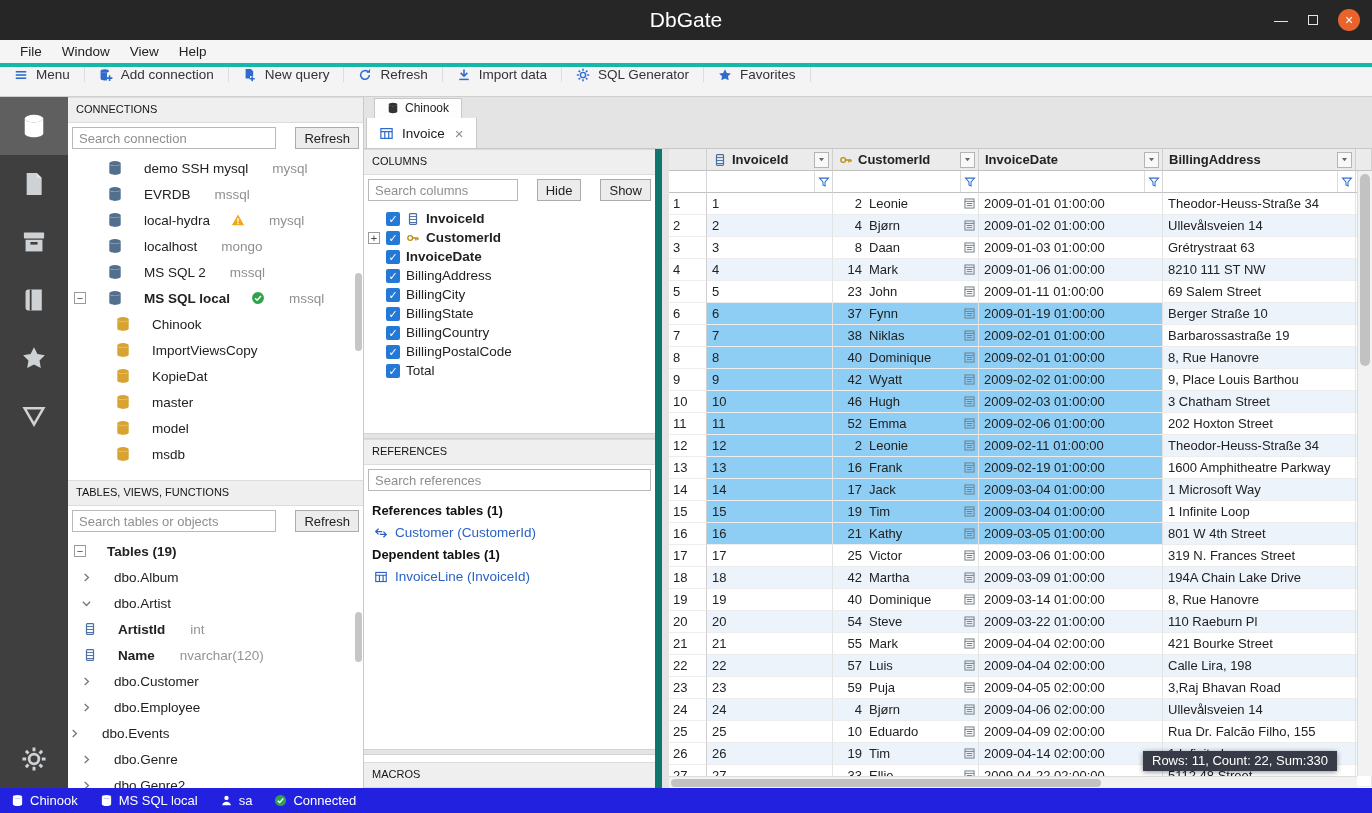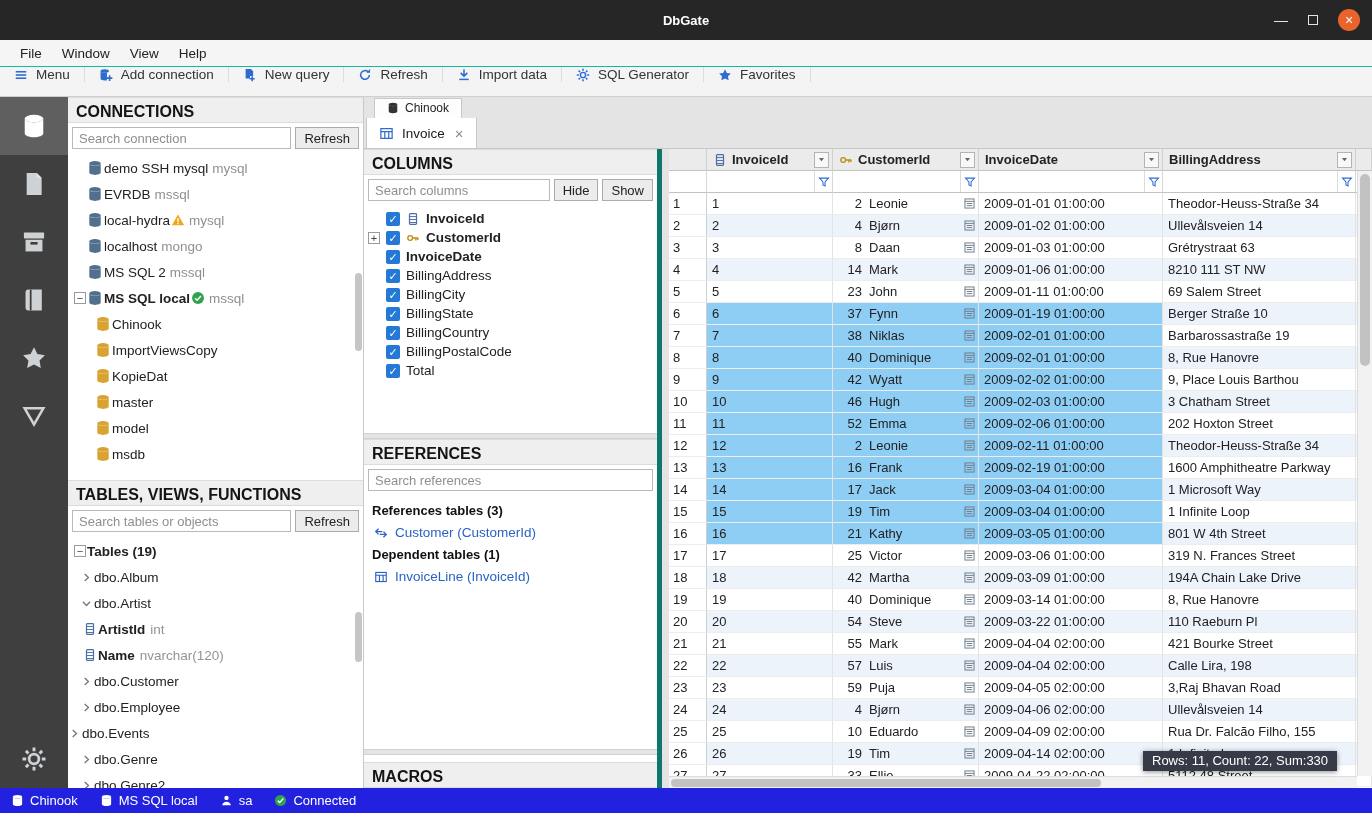--- a/index.html
+++ b/index.html
@@ -2,28 +2,28 @@
 <html><head>
 <meta charset="utf-8">
 <style>
   *{box-sizing:border-box;margin:0;padding:0}
   html,body{width:1372px;height:813px;overflow:hidden;background:#fff;
     font-family:"Liberation Sans",sans-serif;font-size:13px;color:#222}
   .window{position:relative;width:1372px;height:813px;display:flex;flex-direction:column;background:#fff}
 
   
   .titlebar{height:40px;background:#262626;color:#fff;display:flex;align-items:center;justify-content:center;position:relative;flex:0 0 40px}
-  .titlebar .title{font-size:13px;font-weight:bold}
+  .titlebar .title{font-size:21px;font-weight:normal}
   .win-controls{position:absolute;right:12px;top:0;height:100%;display:flex;align-items:center;gap:20px}
   .win-btn{color:#e3e3e3;font-size:14px;line-height:1;cursor:default}
   .maxbox{display:inline-block;width:10px;height:10px;border:1.5px solid #e3e3e3}
   .close-btn{width:22px;height:22px;border-radius:50%;background:#e9642d;color:#fff;display:flex;align-items:center;justify-content:center;font-size:14px}
 
   
-  .menubar{height:27px;background:#f5f5f5;display:flex;align-items:center;padding-left:10px;flex:0 0 27px;border-bottom:1px solid #14b8a6}
+  .menubar{height:27px;background:#f5f5f5;display:flex;align-items:center;padding-left:10px;flex:0 0 27px;border-bottom:4px solid #14b8a6}
   .menu-item{padding:3px 10px;font-size:13.5px;color:#222}
   .toolbar{height:30px;background:#f4f4f4;border-bottom:1px solid #cfcfcf;display:flex;align-items:flex-start;flex:0 0 30px}
   .tool-item{display:flex;align-items:center;gap:8px;padding:0 14px;border-right:1px solid #ddd;font-size:13.5px;color:#333}
   .ticon{color:#2d6bcf}
 
   .body{flex:1;display:flex;min-height:0}
 
   
   .iconbar{width:68px;background:#3f3f3f;display:flex;flex-direction:column;align-items:center;flex:0 0 68px}
   .ibar-item{width:68px;height:58px;display:flex;align-items:center;justify-content:center;color:#cfd2d4}
@@ -34,27 +34,27 @@
   .icon{display:inline-flex;width:16px;height:16px;flex:0 0 auto}
   .icon svg{width:100%;height:100%}
   .icon.big{width:26px;height:26px}
   .icon.sm{width:13px;height:13px}
   .icon.t14{width:14px;height:14px}
 
   
   .leftpanel{width:296px;flex:0 0 296px;border-right:1px solid #c9c9c9;display:flex;flex-direction:column;background:#fff}
   .section.conns{height:383px;flex:0 0 383px;display:flex;flex-direction:column}
   .section.tables{flex:1;display:flex;flex-direction:column;min-height:0}
-  .panel-header{background:#efefef;border-top:1px solid #dcdcdc;border-bottom:1px solid #dcdcdc;padding:5px 8px;font-weight:bold;font-size:16px;color:#141414;flex:0 0 26px;height:26px}
-  .search-row{display:flex;padding:4px 4px;gap:4px;align-items:center;flex:0 0 30px}
+  .panel-header{background:#efefef;border-top:1px solid #dcdcdc;border-bottom:1px solid #dcdcdc;padding:5px 8px;font-weight:normal;font-size:11px;color:#141414;flex:0 0 26px;height:26px}
+  .search-row{display:flex;padding:4px 4px;gap:19px;align-items:center;flex:0 0 30px}
   .search-row input{flex:1;min-width:0;height:22px;border:1px solid #b9b9b9;padding:0 6px;font-size:13px;color:#333;font-family:inherit}
   .search-row input::placeholder{color:#8f8f8f}
   .small-btn{height:22px;padding:0 8px;background:#ececec;border:1px solid #ababab;font-size:13px;color:#222;font-family:inherit}
   .tree{flex:1;overflow:hidden;position:relative;padding-top:2px}
-  .trow{display:flex;align-items:center;height:26px;gap:1px;padding-left:6px;font-size:13.5px;white-space:nowrap;overflow:hidden}
+  .trow{display:flex;align-items:center;height:26px;gap:21px;padding-left:6px;font-size:13.5px;white-space:nowrap;overflow:hidden}
   .trow .tname.b{font-weight:bold}
   .trow .engine{color:#909090;margin-left:3px}
   .trow.dbchild{padding-left:14px}
   .trow.colchild{padding-left:15px}
   .expbox{width:12px;height:12px;border:1px solid #9a9a9a;background:#fff;font-size:11px;line-height:10px;text-align:center;color:#444;flex:0 0 12px}
   .expbox.ghost{visibility:hidden}
   .conn-ic{color:#52708e}
   .db-ic{color:#d9a332}
   .chev{color:#767676;width:13px;height:13px}
   .typ{color:#949494;margin-left:4px}
@@ -68,21 +68,21 @@
   .tabgroup{background:#fdfdfd;border:1px solid #c8c8c8;border-bottom:none;padding:2px 12px 3px;font-size:12px;display:flex;gap:6px;align-items:center;color:#222}
   .tgic{color:#333;width:12px;height:12px}
   .tabrow{height:31px;flex:0 0 31px;display:flex;align-items:stretch;background:#e4e4e4;border-bottom:1px solid #c8c8c8;padding-left:2px}
   .tab{background:#fff;padding:0 12px;display:flex;align-items:center;gap:8px;font-size:13.5px;border-right:1px solid #c8c8c8;border-left:1px solid #c8c8c8;color:#1b1b1b}
   .tabic{color:#2d6bcf;width:15px;height:15px}
   .tabclose{color:#8b8b8b;font-size:15px;margin-left:2px}
 
   .main-body{flex:1;display:flex;min-height:0}
 
   
-  .colpanel{width:298px;flex:0 0 298px;background:#fff;display:flex;flex-direction:column;border-right:5px solid #0f766e}
+  .colpanel{width:298px;flex:0 0 298px;background:#fff;display:flex;flex-direction:column;border-right:7px solid #0f766e}
   .cp-gap{height:6px;flex:0 0 6px;background:#e4e4e4;border-top:1px solid #d2d2d2;border-bottom:1px solid #d2d2d2}
   .cp-cols{flex:0 0 284px;display:flex;flex-direction:column}
   .col-list{flex:1;overflow:hidden;padding-top:4px}
   .colrow{display:flex;align-items:center;height:19px;gap:6px;padding-left:4px;font-size:13.5px}
   .cb{width:14px;height:14px;background:#2478d6;border-radius:2px;color:#fff;font-size:11px;line-height:14px;text-align:center;flex:0 0 14px}
   .colname.b{font-weight:bold}
   .cp-refs{flex:1;display:flex;flex-direction:column;min-height:0}
   .refs-body{flex:1;overflow:hidden;padding:4px 8px}
   .ref-group{font-weight:bold;padding:4px 0;color:#111}
   .ref-link{display:flex;align-items:center;gap:7px;color:#2b62c4;padding:3px 0 3px 2px;font-size:13.5px}
@@ -624,21 +624,21 @@
                 </div>
               </div>
           </div>
           <div class="cp-gap"></div>
           <div class="cp-refs">
             <div class="panel-header">REFERENCES</div>
             <div class="search-row">
               <input placeholder="Search references" style="">
             </div>
             <div class="refs-body" id="refs-body">
-                <div class="ref-group">References tables (3)</div>
+                <div class="ref-group">References tables (1)</div>
                 <div class="ref-link">
                   <span class="icon t14">
                     <svg viewBox="0 0 16 16" fill="none" stroke="currentColor" stroke-width="1.5">
                       <path d="M5.2 3.2 2 6.4l3.2 3.2M2 6.4h7.4M10.8 6.4l3.2 3.2-3.2 3.2M14 9.6H6.6"></path>
                     </svg>
                   </span>
                   <span>Customer (CustomerId)</span>
                 </div>
                 <div class="ref-group">Dependent tables (1)</div>
                 <div class="ref-link">

